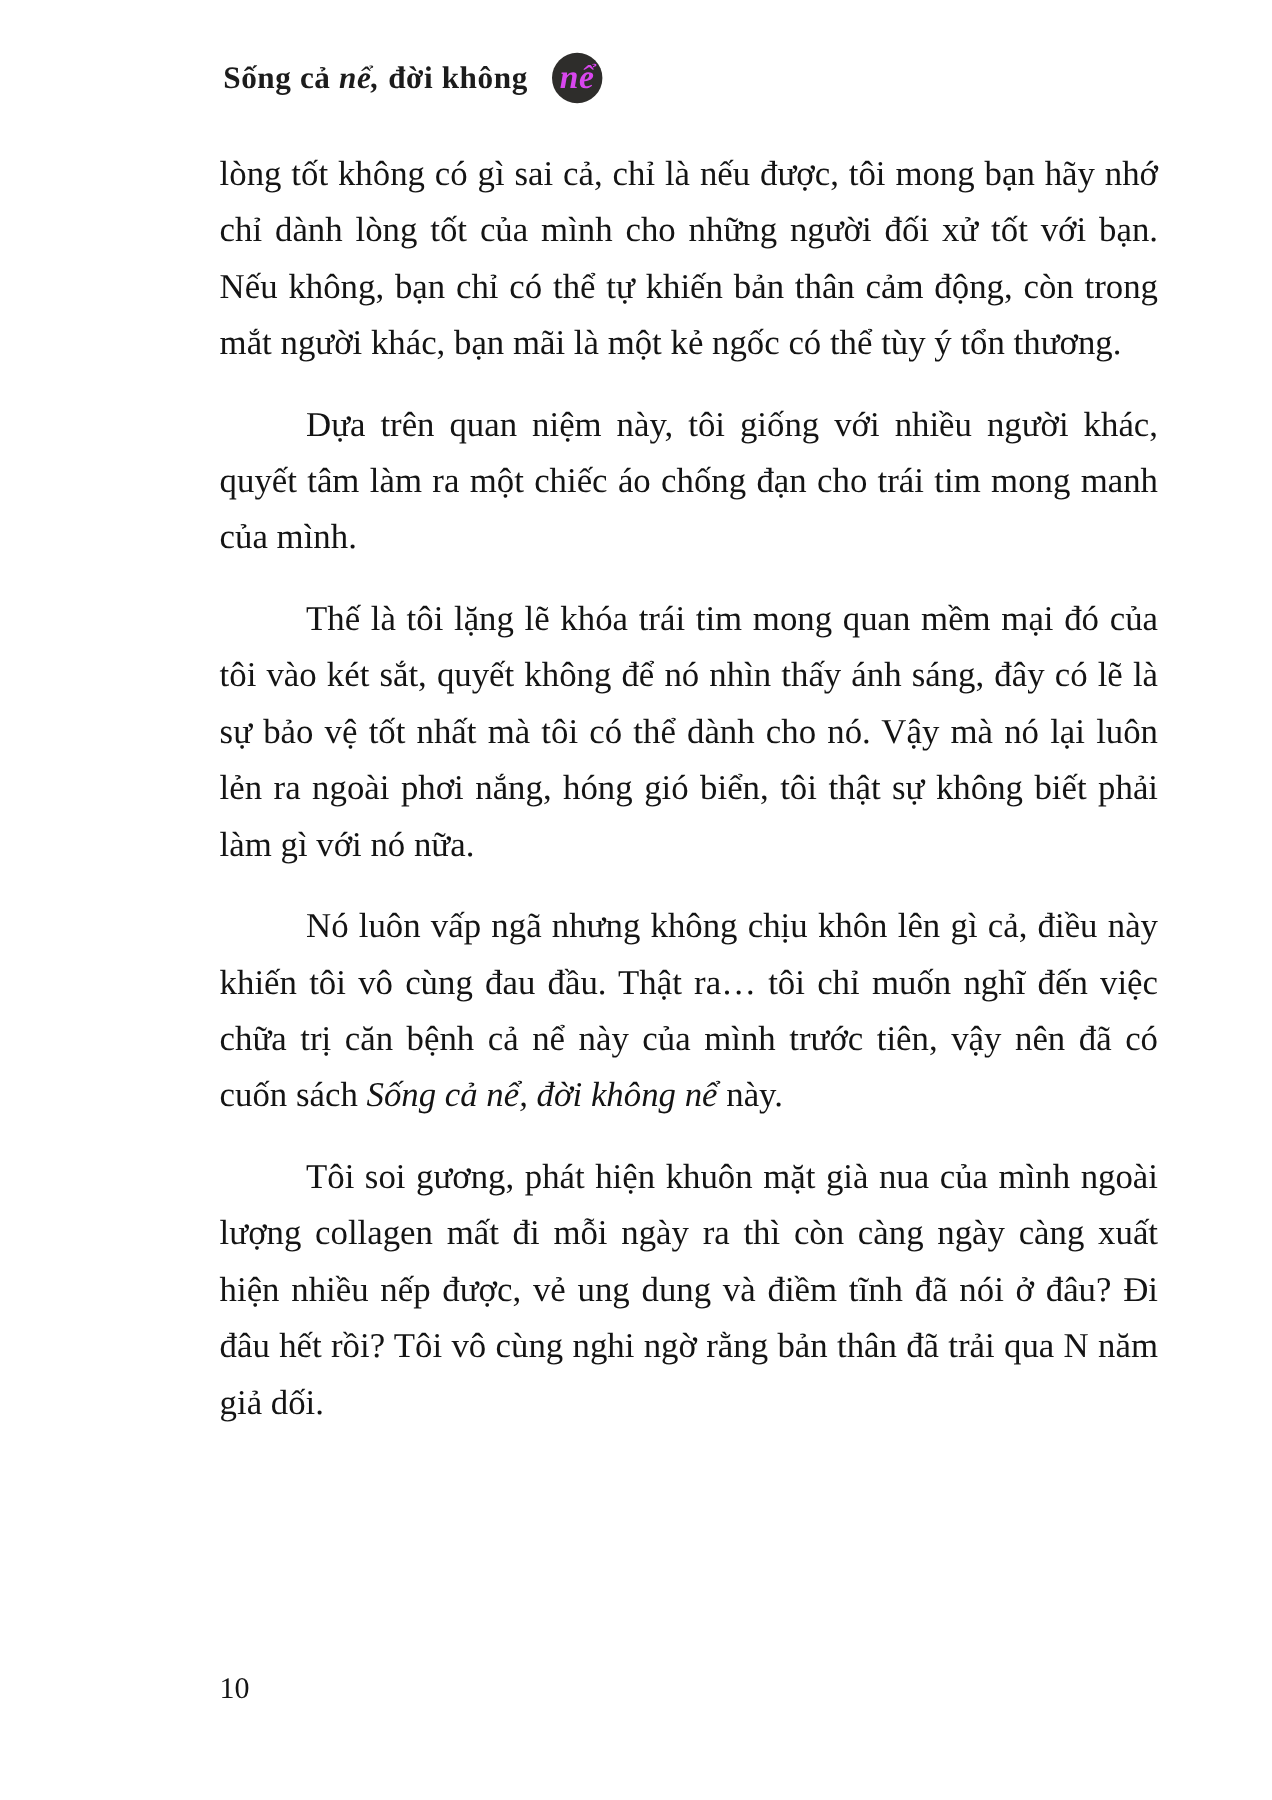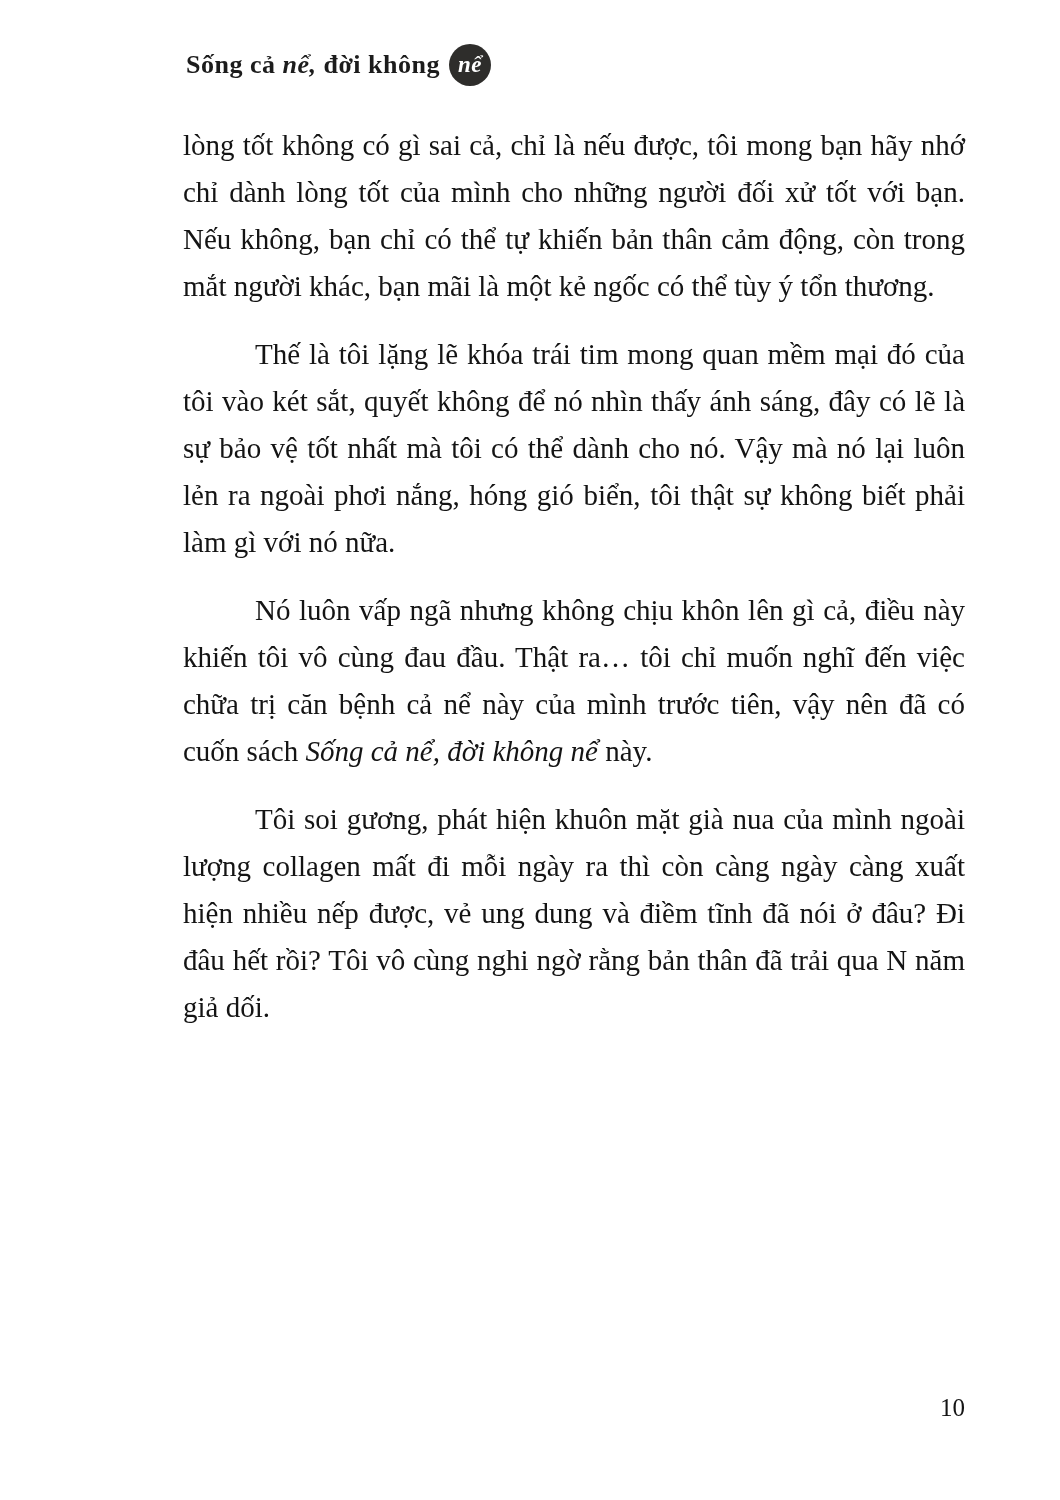--- a/index.html
+++ b/index.html
@@ -20,43 +20,43 @@
     width: 1060px;
     height: 1500px;
     background: #ffffff;
   }
   .running-head {
     position: absolute;
     left: 186px;
     top: 44px;
     display: flex;
     align-items: center;
-    gap: 9px;
+    gap: 20px;
     font-weight: bold;
     font-size: 26px;
     letter-spacing: 0.5px;
     color: #1c1c1c;
     white-space: nowrap;
     text-align: center;
   }
   .running-head .head-text em {
     font-style: italic;
     font-weight: bold;
   }
   .badge {
     width: 42px;
     height: 42px;
     border-radius: 50%;
     background: #2e2d2b;
-    color: #ffffff;
+    color: #d946ef;
     display: flex;
     align-items: center;
     justify-content: center;
     font-style: italic;
-    font-size: 23px;
+    font-size: 28px;
     font-weight: bold;
     flex: 0 0 auto;
   }
   .body-text {
     position: absolute;
     left: 183px;
     top: 106px;
     width: 782px;
     text-align: justify;
     font-size: 29px;
@@ -69,39 +69,40 @@
   .para.indent {
     text-indent: 72px;
   }
   .para em {
   }
   .page-number {
     position: absolute;
     left: 183px;
     width: 782px;
     top: 1394px;
-    text-align: right;
+    text-align: left;
     font-size: 25px;
     color: #141414;
   }
 </style>
 </head>
 <body>
 
 <div class="page">
 
   <header class="running-head">
     <span class="head-text" id="header-runs"><span>Sống cả </span><em>nể,</em><span> đời không</span></span>
     <span class="badge">
         <em>nể</em>
       </span>
   </header>
 
   <main class="body-text" id="paragraphs">
       <p class="para"><span>lòng tốt không có gì sai cả, chỉ là nếu được, tôi mong bạn hãy nhớ chỉ dành lòng tốt của mình cho những người đối xử tốt với bạn. Nếu không, bạn chỉ có thể tự khiến bản thân cảm động, còn trong mắt người khác, bạn mãi là một kẻ ngốc có thể tùy ý tổn thương.</span></p>
+      <p class="para indent"><span>Dựa trên quan niệm này, tôi giống với nhiều người khác, quyết tâm làm ra một chiếc áo chống đạn cho trái tim mong manh của mình.</span></p>
       <p class="para indent"><span>Thế là tôi lặng lẽ khóa trái tim mong quan mềm mại đó của tôi vào két sắt, quyết không để nó nhìn thấy ánh sáng, đây có lẽ là sự bảo vệ tốt nhất mà tôi có thể dành cho nó. Vậy mà nó lại luôn lẻn ra ngoài phơi nắng, hóng gió biển, tôi thật sự không biết phải làm gì với nó nữa.</span></p>
       <p class="para indent"><span>Nó luôn vấp ngã nhưng không chịu khôn lên gì cả, điều này khiến tôi vô cùng đau đầu. Thật ra… tôi chỉ muốn nghĩ đến việc chữa trị căn bệnh cả nể này của mình trước tiên, vậy nên đã có cuốn sách </span><em>Sống cả nể, đời không nể</em><span> này.</span></p>
       <p class="para indent"><span>Tôi soi gương, phát hiện khuôn mặt già nua của mình ngoài lượng collagen mất đi mỗi ngày ra thì còn càng ngày càng xuất hiện nhiều nếp được, vẻ ung dung và điềm tĩnh đã nói ở đâu? Đi đâu hết rồi? Tôi vô cùng nghi ngờ rằng bản thân đã trải qua N năm giả dối.</span></p>
     </main>
 
   <footer class="page-number">10</footer>
 
 </div>
 
 </body></html>

